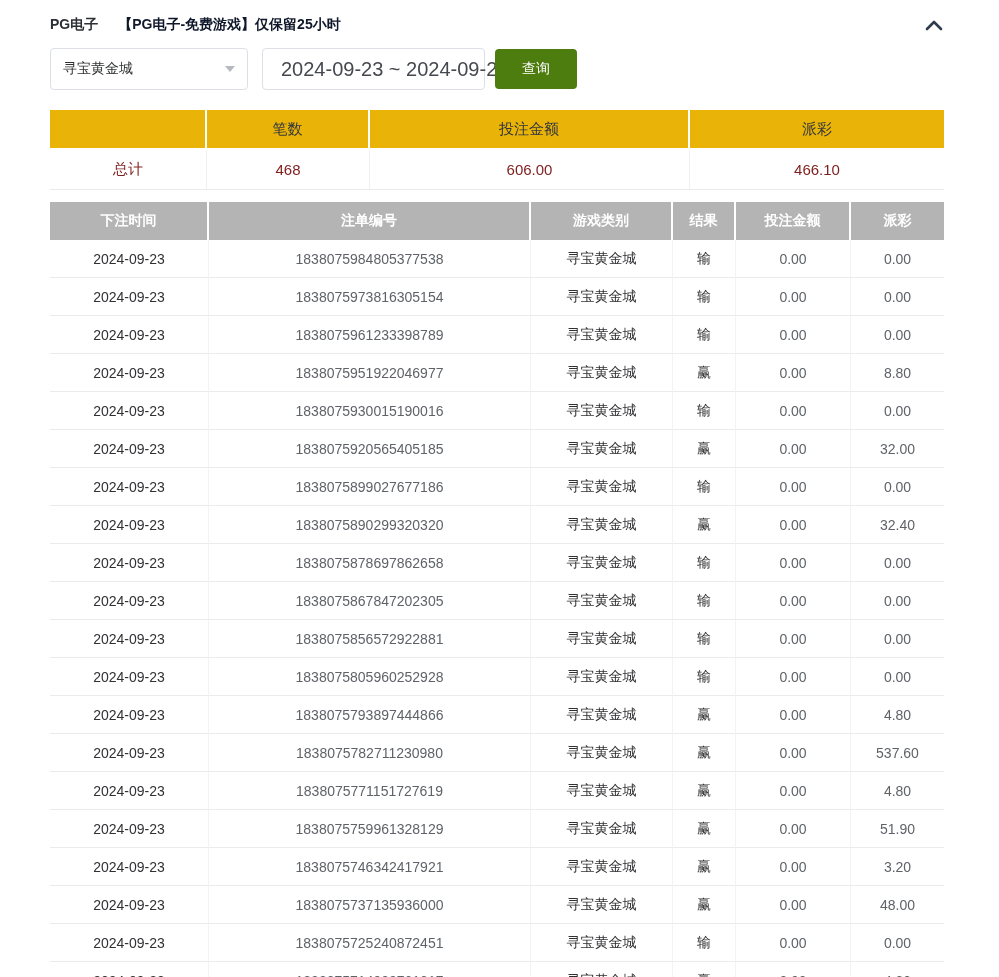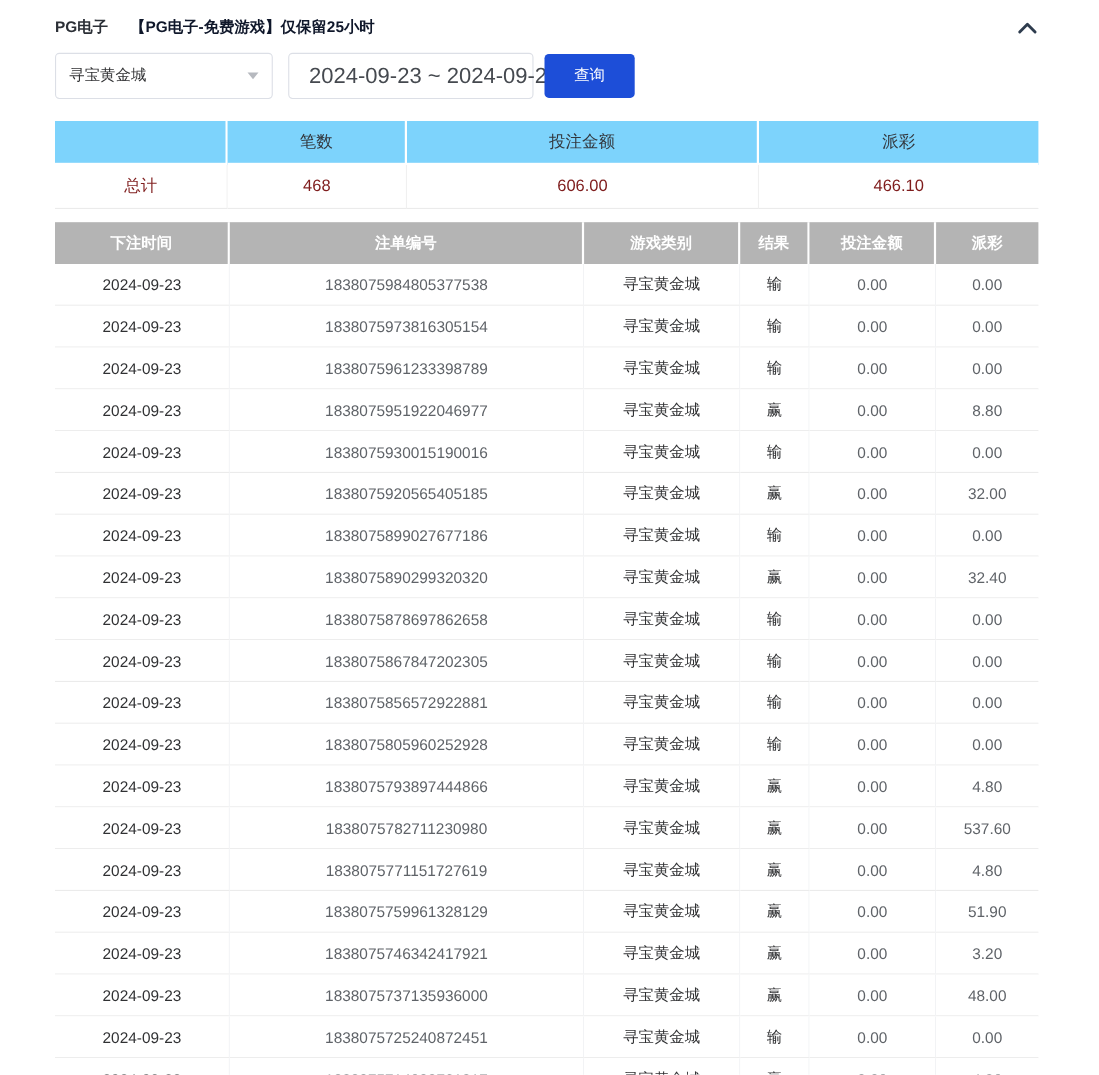--- a/index.html
+++ b/index.html
@@ -36,28 +36,28 @@
   .btn-group { display: flex; margin-left: 16px; height: 40px; }
   .quick-btn {
     min-width: 79px; height: 40px; border: 1px solid #dcdfe6; background: #fff;
     font-size: 14px; color: #b9bdc4; cursor: pointer; margin-left: -1px;
     font-family: inherit;
   }
   .quick-btn:first-child { border-radius: 4px 0 0 4px; margin-left: 0; }
   .quick-btn:last-child { border-radius: 0 4px 4px 0; }
   .quick-btn.active { border-color: #64aaf0; color: #4d9ef0; position: relative; z-index: 2; border-radius: 4px; }
   .search-btn {
-    margin-left: 10px; width: 82px; height: 40px; background: #1d4ed8; color: #fff;
+    margin-left: 10px; width: 82px; height: 40px; background: #4d7c0f; color: #fff;
     border: none; border-radius: 4px; font-size: 14px; cursor: pointer; font-family: inherit;
   }
 
   
   .summary-table { margin-top: 20px; width: 894px; border-collapse: separate; border-spacing: 0; table-layout: fixed; }
   .summary-table th {
-    height: 40px; background: #7dd3fc; font-size: 15px; font-weight: normal; color: #33373d;
+    height: 40px; background: #eab308; font-size: 15px; font-weight: normal; color: #33373d;
     border-right: 2px solid #fff; border-bottom: 2px solid #fff;
   }
   .summary-table th:last-child { border-right: none; }
   .summary-table td {
     height: 40px; background: #fff; text-align: center; font-size: 15px; color: #7f1d1d;
     border-right: 1px solid #f0f0f0; border-bottom: 1px solid #ebebeb;
   }
   .summary-table td:last-child { border-right: none; }
 
   

